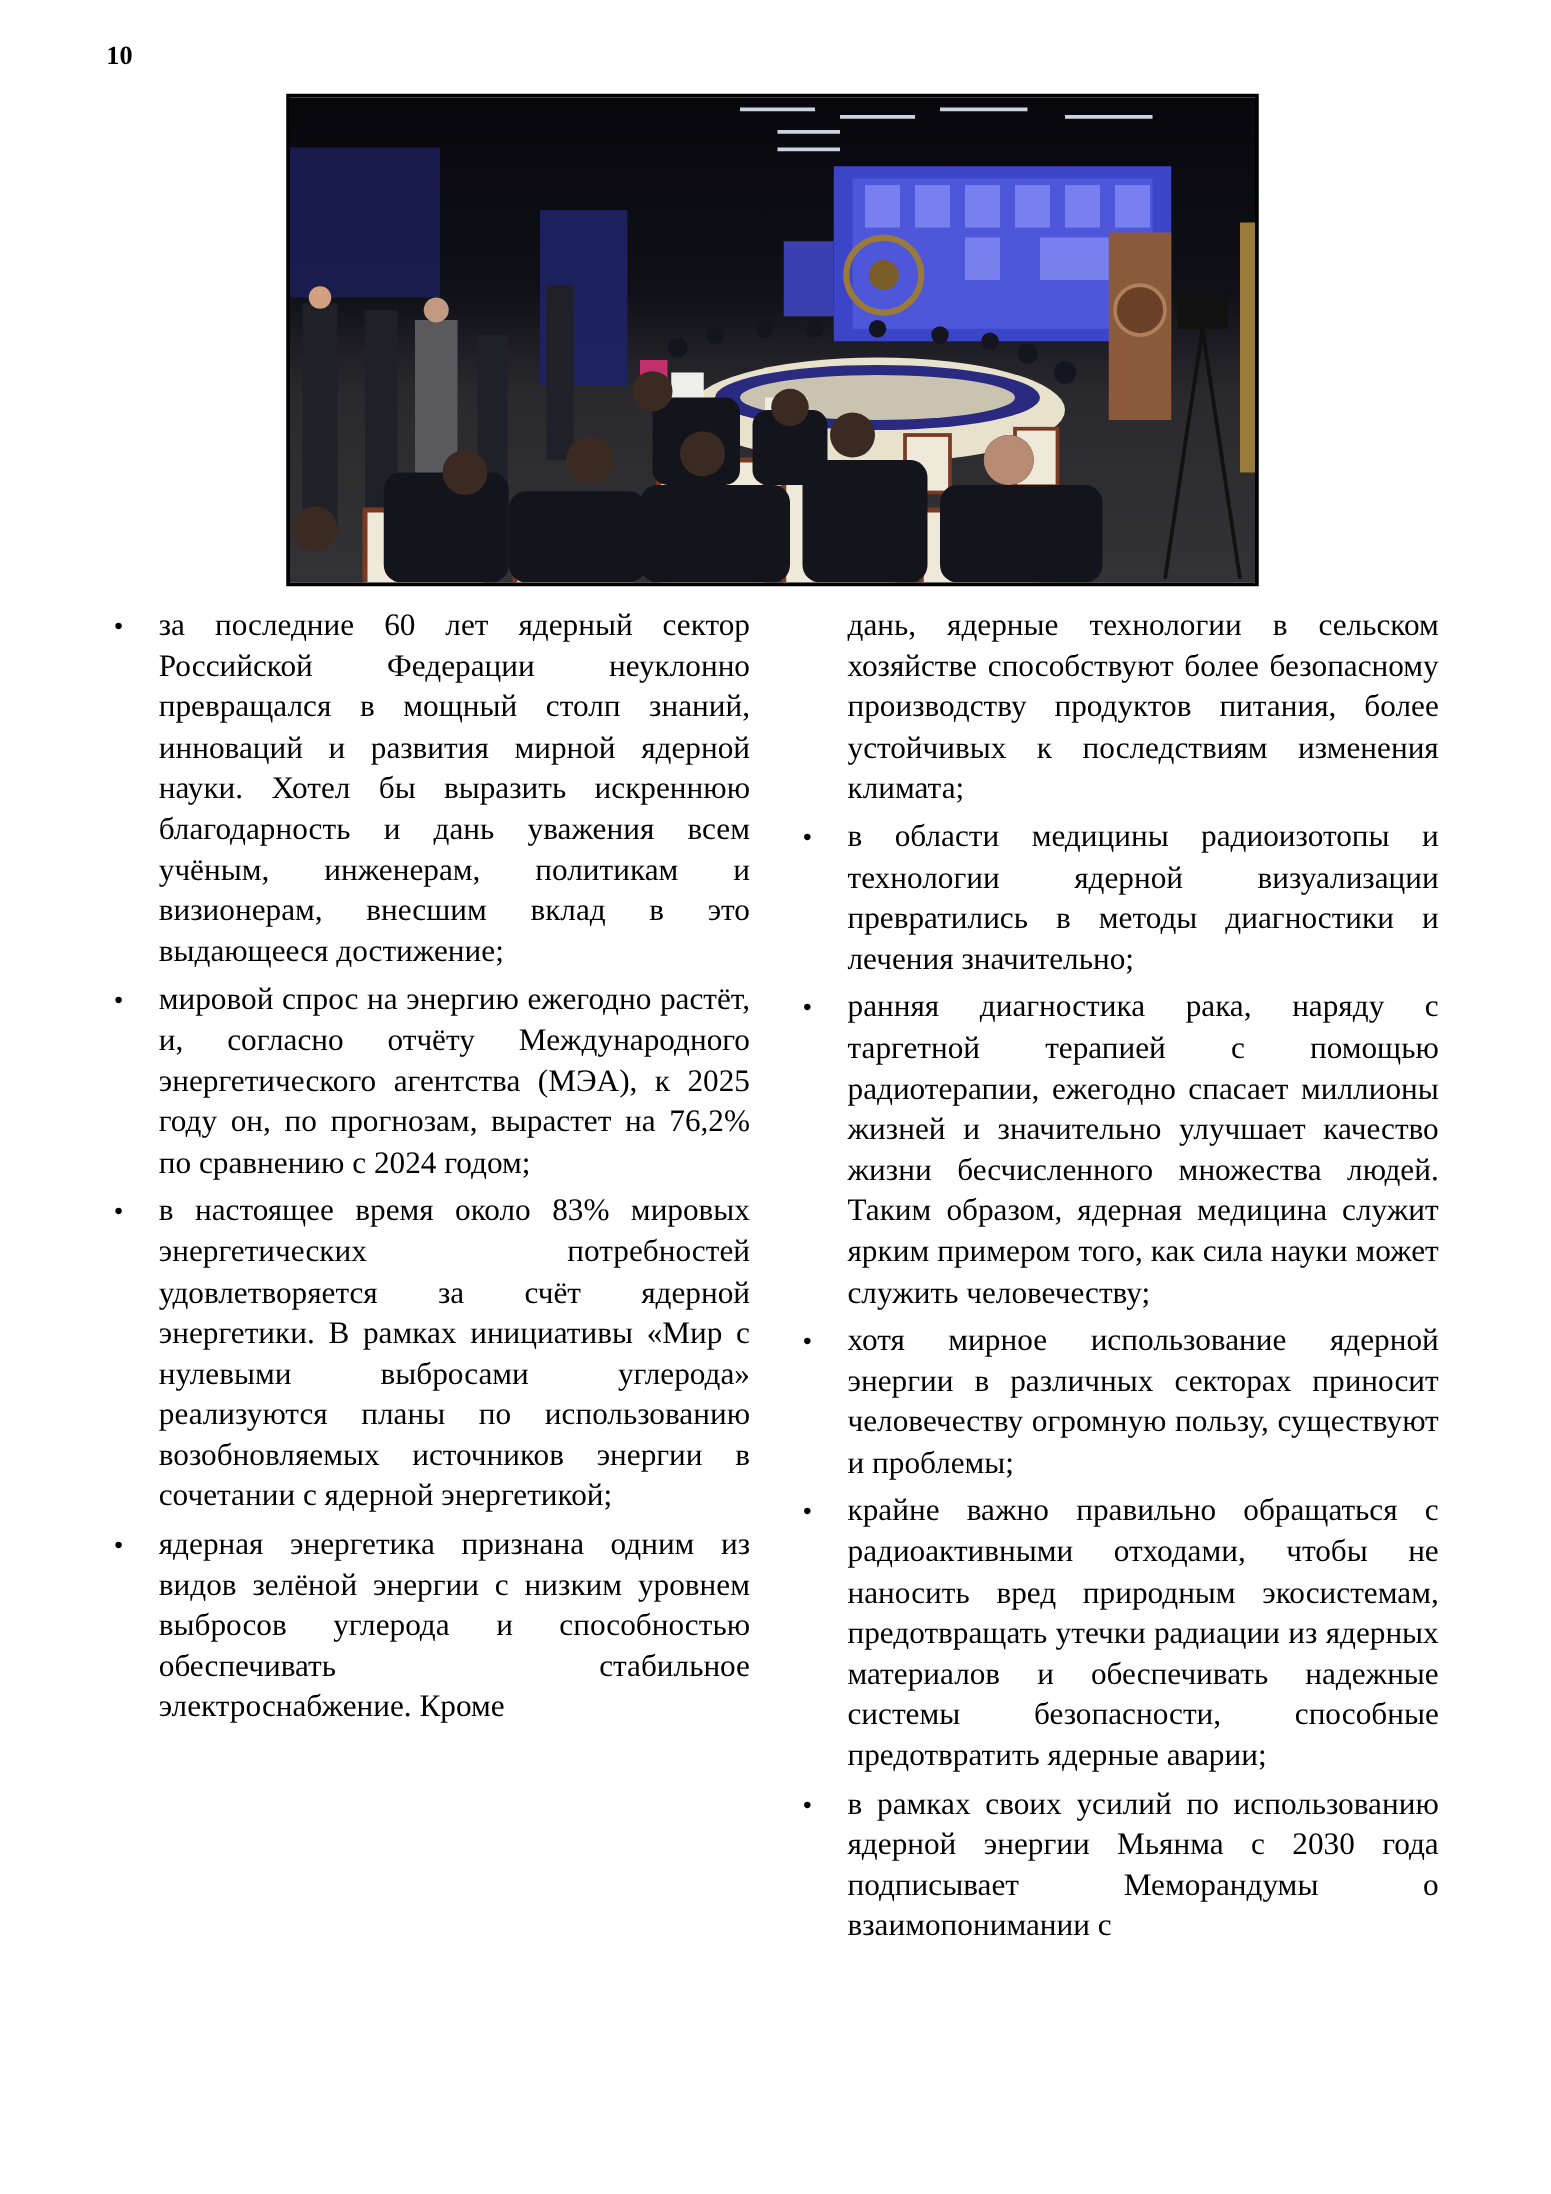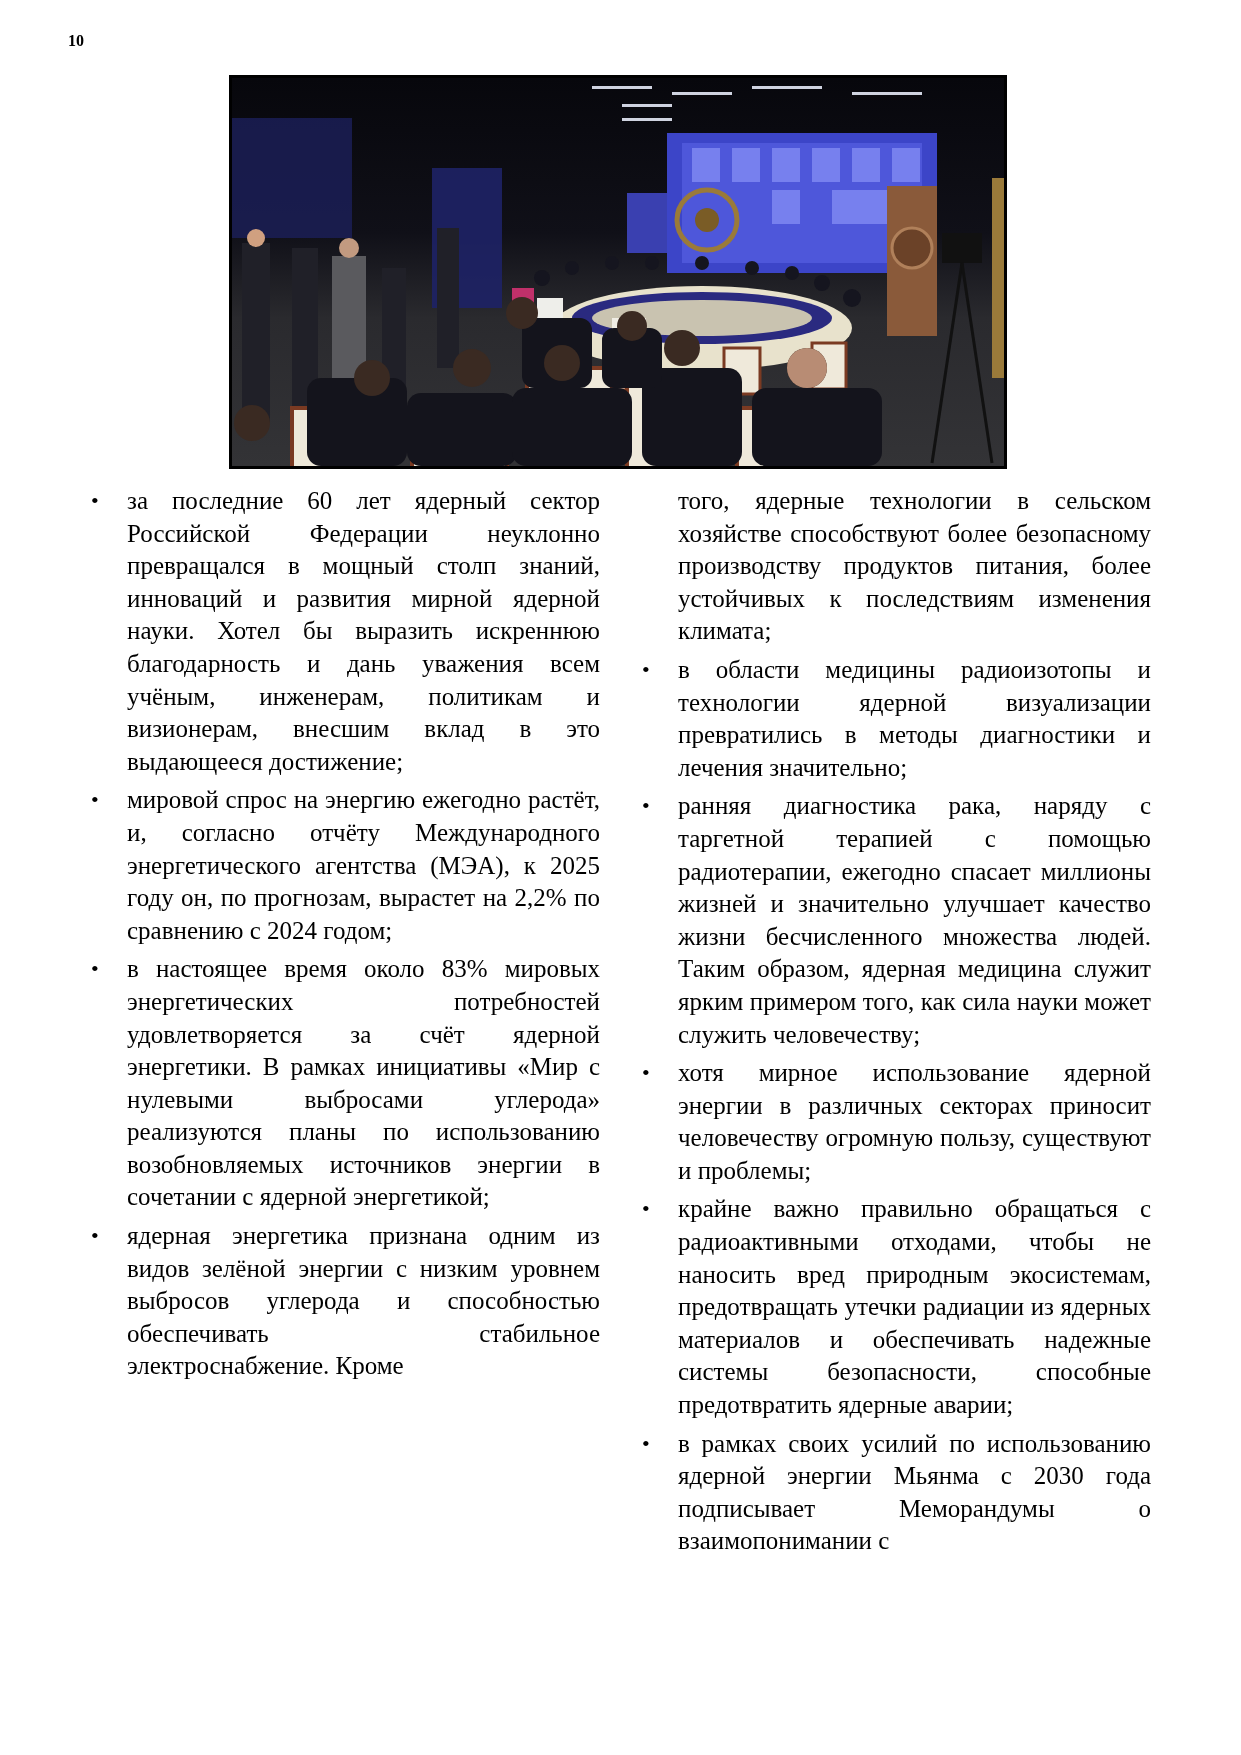--- a/index.html
+++ b/index.html
@@ -1,18 +1,18 @@
 <!DOCTYPE html>
 <html><head>
 <meta charset="utf-8">
 <style>
   html, body { margin: 0; padding: 0; background: #ffffff; }
   body { width: 1241px; height: 1755px; position: relative; overflow: hidden;
          font-family: "Liberation Serif", "DejaVu Serif", serif; color: #000; }
-  .page-number { position: absolute; left: 68px; top: 32px; font-size: 16px; font-weight: bold; }
+  .page-number { position: absolute; left: 85px; top: 32px; font-size: 21px; font-weight: bold; }
   .photo { position: absolute; left: 229px; top: 75px; width: 778px; height: 394px;
            border: 3px solid #000; box-sizing: border-box; overflow: hidden;
            background: linear-gradient(180deg, #07070c 0%, #101018 40%, #2a2a2e 62%, #333336 100%); }
   .photo svg { display: block; width: 100%; height: 100%; }
   .col { position: absolute; top: 485px; width: 473px; font-size: 25px; line-height: 32.6px; }
   .col-left { left: 127px; }
   .col-right { left: 678px; }
   .para { text-align: justify; margin: 0 0 6px 0; position: relative; }
   .para.cont { margin-bottom: 6px; }
   .bullet-item { position: relative; text-align: justify; margin: 0 0 6px 0; }
@@ -129,34 +129,34 @@
   </svg>
 </div>
 
 <div class="col col-left">
   <div class="bullet-item">
     <span class="bullet">•</span>
     <span>за последние 60 лет ядерный сектор Российской Федерации неуклонно превращался в мощный столп знаний, инноваций и развития мирной ядерной науки. Хотел бы выразить искреннюю благодарность и дань уважения всем учёным, инженерам, политикам и визионерам, внесшим вклад в это выдающееся достижение;</span>
   </div>
   <div class="bullet-item">
     <span class="bullet">•</span>
-    <span>мировой спрос на энергию ежегодно растёт, и, согласно отчёту Международного энергетического агентства (МЭА), к 2025 году он, по прогнозам, вырастет на 2,2% по сравнению с 2024 годом;</span>
+    <span>мировой спрос на энергию ежегодно растёт, и, согласно отчёту Международного энергетического агентства (МЭА), к 2025 году он, по прогнозам, вырастет на 76,2% по сравнению с 2024 годом;</span>
   </div>
   <div class="bullet-item">
     <span class="bullet">•</span>
     <span>в настоящее время около 83% мировых энергетических потребностей удовлетворяется за счёт ядерной энергетики. В рамках инициативы «Мир с нулевыми выбросами углерода» реализуются планы по использованию возобновляемых источников энергии в сочетании с ядерной энергетикой;</span>
   </div>
   <div class="bullet-item">
     <span class="bullet">•</span>
     <span>ядерная энергетика признана одним из видов зелёной энергии с низким уровнем выбросов углерода и способностью обеспечивать стабильное электроснабжение. Кроме</span>
   </div>
 </div>
 
 <div class="col col-right">
-  <p class="para cont">того, ядерные технологии в сельском хозяйстве способствуют более безопасному производству продуктов питания, более устойчивых к последствиям изменения климата;</p>
+  <p class="para cont">дань, ядерные технологии в сельском хозяйстве способствуют более безопасному производству продуктов питания, более устойчивых к последствиям изменения климата;</p>
   <div class="bullet-item">
     <span class="bullet">•</span>
     <span>в области медицины радиоизотопы и технологии ядерной визуализации превратились в методы диагностики и лечения значительно;</span>
   </div>
   <div class="bullet-item">
     <span class="bullet">•</span>
     <span>ранняя диагностика рака, наряду с таргетной терапией с помощью радиотерапии, ежегодно спасает миллионы жизней и значительно улучшает качество жизни бесчисленного множества людей. Таким образом, ядерная медицина служит ярким примером того, как сила науки может служить человечеству;</span>
   </div>
   <div class="bullet-item">
     <span class="bullet">•</span>

